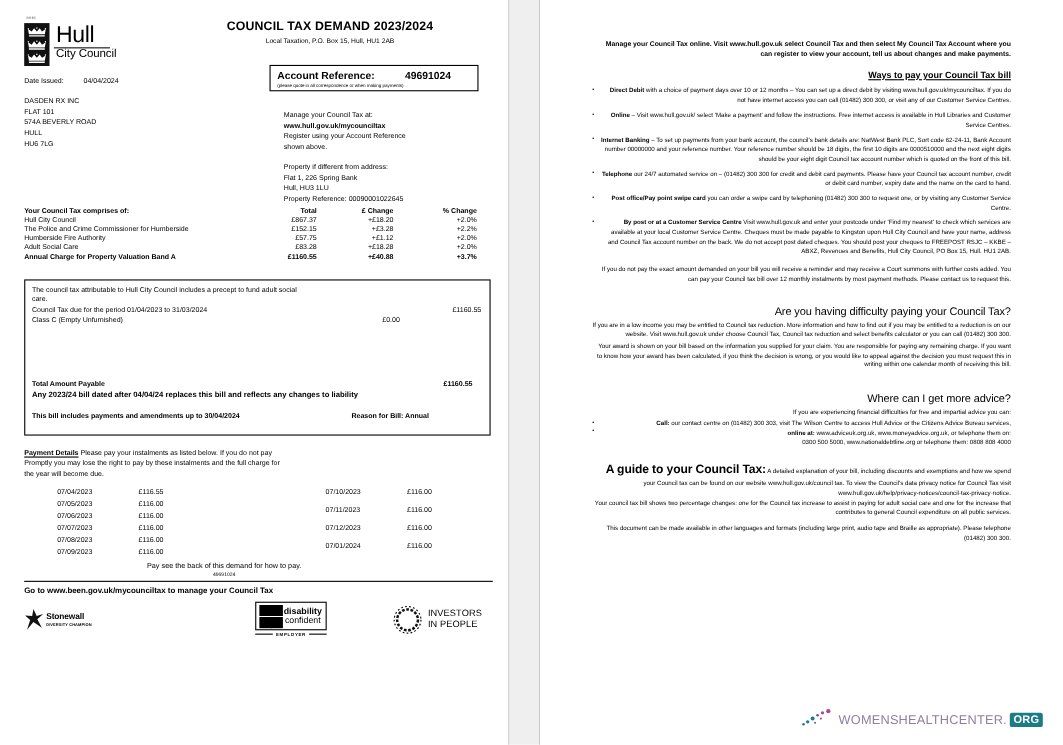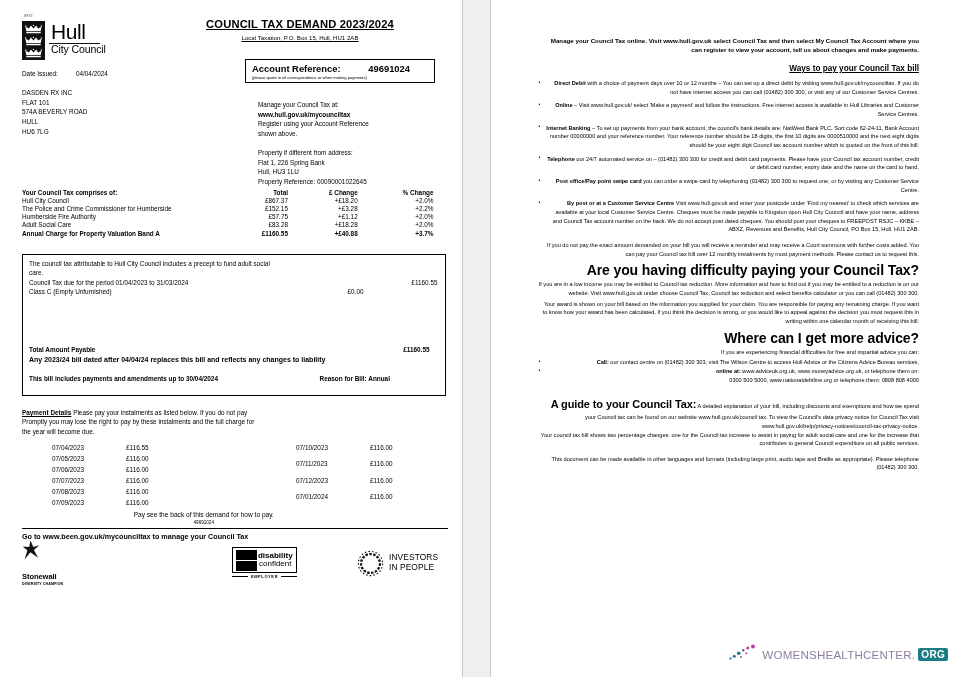--- a/index.html
+++ b/index.html
@@ -83,21 +83,20 @@
   .date-issued { margin-top: 9px; font-size: 6.4px; }
   .date-issued .dval { display:inline-block; margin-left: 18px; }
 
   .addr { margin-top: 10px; line-height: 1.5; }
 
   
   .doc-head {
     position: absolute;
     left: 150px; top: 18px; width: 300px;
     text-align: center;
-    text-decoration: underline;
   }
   .doc-title {
     font-size: 11.2px;
     font-weight: bold;
     letter-spacing: .15px;
   }
   .doc-sub { font-size: 6.1px; margin-top: 4px; }
 
   .acct-box {
     position: absolute;
@@ -202,21 +201,21 @@
     left: 22px; right: 14px; top: 528px;
   }
   .lfooter-rule { border-top: 1.1px solid #000; }
   .lfooter-text { font-size: 7.2px; font-weight: bold; margin-top: 3px; }
   .badges {
     margin-top: 6px;
     display: flex;
     align-items: center;
     height: 32px;
   }
-  .badge-stonewall { display:flex; align-items:flex-start; gap:12px; width: 150px; flex-direction: column; }
+  .badge-stonewall { display:flex; align-items:center; gap:2px; width: 150px; }
   .sw-star { width: 18px; height: 20px; }
   .sw-txt .n { font-size: 7.6px; font-weight: bold; letter-spacing: -.1px; }
   .sw-txt .s { font-size: 3.6px; font-weight: bold; letter-spacing: .1px; margin-top:1px;}
   .badge-disability { width: 185px; display:flex; flex-direction: column; align-items:center;}
   .dc-box {
     border: 1.2px solid #000;
     padding: 1.5px 3px;
     display: flex; align-items: center; gap: 2.5px; text-align: center;
   }
   .dc-grid { display: grid; grid-template-columns: 9px 9px; grid-gap: 1px; }
@@ -254,23 +253,23 @@
   }
   .r-bul.tight { margin-top: 4px; }
   .r-bul::before {
     content: "\2022";
     position: absolute; left: 0; top: -0.5px;
     font-size: 5px;
   }
   .r-bul .hl { font-weight: bold; }
   .r-para { margin-top: 7px; line-height: 1.55; }
   .r-h2 {
-    font-size: 14px;
-    font-weight: bold;
-    margin-top: 4px;
+    font-size: 10px;
+    font-weight: normal;
+    margin-top: 20px;
     letter-spacing: -.1px;
     line-height: 1.15;
   }
   .r-h3-inline {
     font-size: 11px;
     font-weight: bold;
     letter-spacing: -.1px;
   }
   .r-sub { margin-top: 2px; line-height: 1.55; }
   .r-list { margin-top: 2px; }

